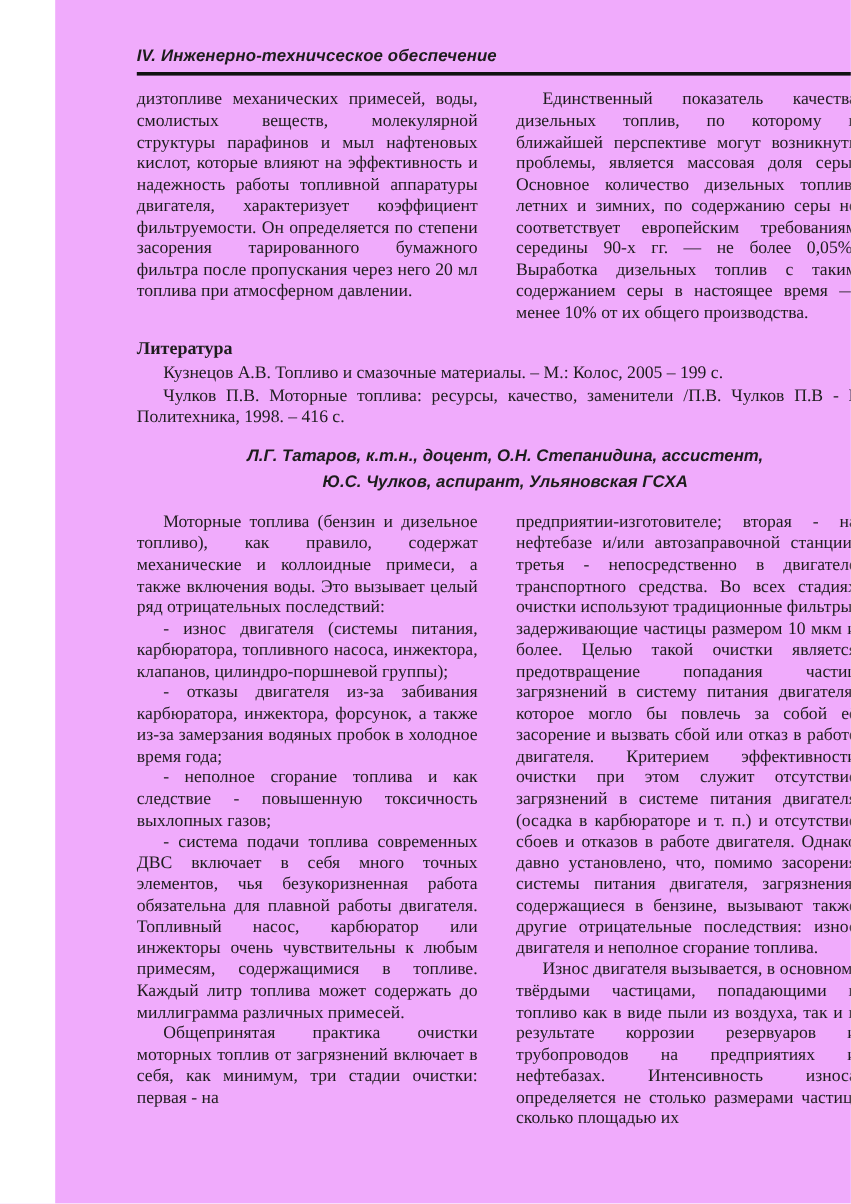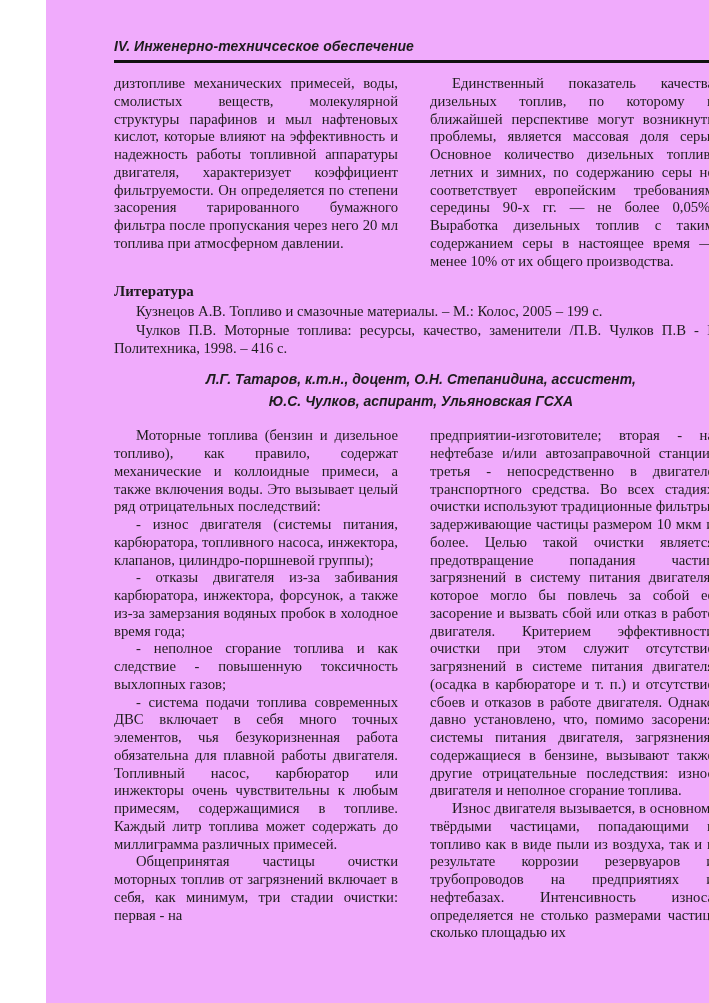--- a/index.html
+++ b/index.html
@@ -125,21 +125,21 @@
     </div>
   </div>
 
   <div class="cols body-cols">
     <div class="col">
       <p class="indent">Моторные топлива (бензин и дизельное топливо), как правило, содержат механические и коллоидные примеси, а также включения воды. Это вызывает целый ряд отрицательных последствий:</p>
       <p class="indent">- износ двигателя (системы питания, карбюратора, топливного насоса, инжектора, клапанов, цилиндро-поршневой группы);</p>
       <p class="indent">- отказы двигателя из-за забивания карбюратора, инжектора, форсунок, а также из-за замерзания водяных пробок в холодное время года;</p>
       <p class="indent">- неполное сгорание топлива и как следствие - повышенную токсичность выхлопных газов;</p>
       <p class="indent">- система подачи топлива современных ДВС включает в себя много точных элементов, чья безукоризненная работа обязательна для плавной работы двигателя. Топливный насос, карбюратор или инжекторы очень чувствительны к любым примесям, содержащимися в топливе. Каждый литр топлива может содержать до миллиграмма различных примесей.</p>
-      <p class="indent">Общепринятая частицы очистки моторных топлив от загрязнений включает в себя, как минимум, три стадии очистки: первая - на</p>
+      <p class="indent">Общепринятая практика очистки моторных топлив от загрязнений включает в себя, как минимум, три стадии очистки: первая - на</p>
     </div>
     <div class="col">
       <p>предприятии-изготовителе; вторая - на нефтебазе и/или автозаправочной станции; третья - непосредственно в двигателе транспортного средства. Во всех стадиях очистки используют традиционные фильтры, задерживающие частицы размером 10 мкм и более. Целью такой очистки является предотвращение попадания частиц загрязнений в систему питания двигателя, которое могло бы повлечь за собой её засорение и вызвать сбой или отказ в работе двигателя. Критерием эффективности очистки при этом служит отсутствие загрязнений в системе питания двигателя (осадка в карбюраторе и т. п.) и отсутствие сбоев и отказов в работе двигателя. Однако давно установлено, что, помимо засорения системы питания двигателя, загрязнения, содержащиеся в бензине, вызывают также другие отрицательные последствия: износ двигателя и неполное сгорание топлива.</p>
       <p class="indent">Износ двигателя вызывается, в основном, твёрдыми частицами, попадающими в топливо как в виде пыли из воздуха, так и в результате коррозии резервуаров и трубопроводов на предприятиях и нефтебазах. Интенсивность износа определяется не столько размерами частиц, сколько площадью их</p>
     </div>
   </div>
 
 </div>
 
 </body></html>

